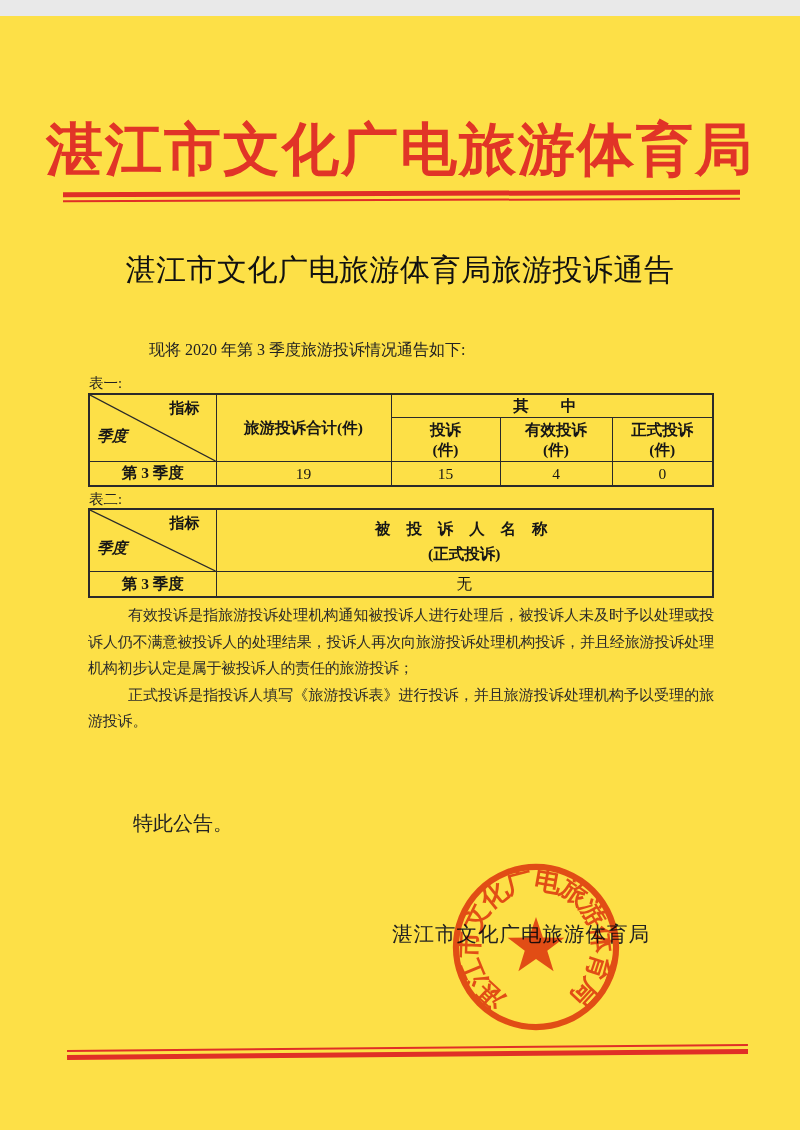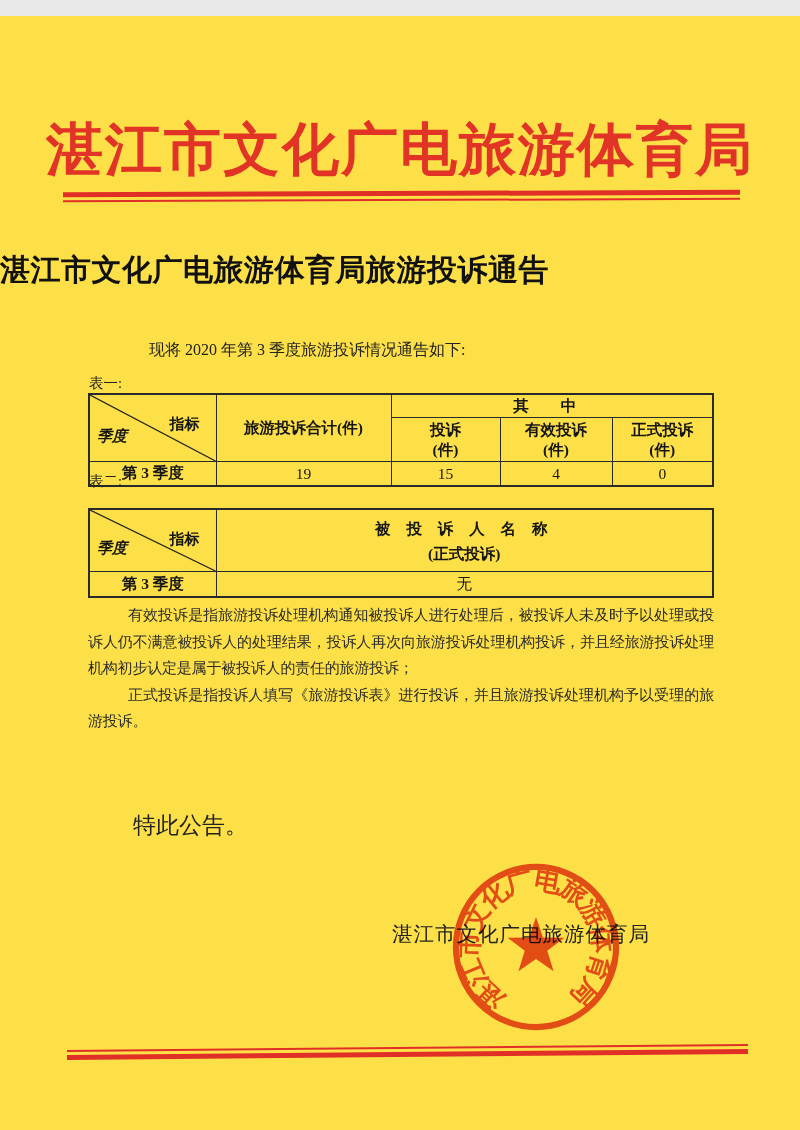--- a/index.html
+++ b/index.html
@@ -15,62 +15,62 @@
     letter-spacing:2px;white-space:nowrap;
   }
   .rule{position:absolute;left:63px;width:677px;}
   .rule-top{top:175px;transform:rotate(-0.2deg);}
   .rule-bottom{top:1031px;left:67px;width:681px;transform:rotate(-0.5deg);}
   .rule .thick{height:5px;background:#e02f26;}
   .rule .thin{height:2px;background:#e02f26;}
   .rule .gap{height:3px;}
   
   .doc-title{
-    position:absolute;top:234px;left:0;width:100%;margin:0;text-align:left;
-    font-size:30px;font-weight:bold;color:#111;letter-spacing:0.5px;white-space:nowrap;
+    position:absolute;top:234px;left:0;width:100%;margin:0;text-align:center;
+    font-size:30px;font-weight:normal;color:#111;letter-spacing:0.5px;white-space:nowrap;
   }
   .intro{
     position:absolute;top:320px;left:104px;width:640px;margin:0;
     font-size:16px;line-height:28px;text-indent:45px;color:#222;
   }
   
   .tbl-label{position:absolute;left:89px;font-size:14.5px;color:#222;}
-  .t1-label{top:358px;} .t2-label{top:456px;font-family:Liberation Serif, serif;}
+  .t1-label{top:358px;} .t2-label{top:474px;font-family:Liberation Serif, serif;}
   table.doc{
     position:absolute;left:88px;border-collapse:collapse;table-layout:fixed;
     border:2px solid #2a2a2a;background:transparent;
   }
   .t1{top:377px;width:624px;} .t2{top:492px;width:624px;}
   table.doc td{
     border:1px solid #2a2a2a;text-align:center;vertical-align:middle;
     padding:0;font-size:15.5px;color:#161616;
   }
   .group-cell{letter-spacing:14px;font-weight:600;height:22px;}
   .sub-cell{height:43px;line-height:20px;font-weight:600;}
   .total-cell{font-size:16.5px;font-weight:600;}
   .row-label{font-weight:bold;height:23px;}
   .val{font-size:15.5px;}
   
   .diag{position:relative;}
   .diag-svg{position:absolute;inset:0;width:100%;height:100%;}
   .diag-svg line{stroke:#2a2a2a;stroke-width:1.3;vector-effect:non-scaling-stroke;}
-  .diag .c-top{position:absolute;top:20px;right:16px;font-size:15px;font-weight:600;}
+  .diag .c-top{position:absolute;top:4px;right:16px;font-size:15px;font-weight:600;}
   .diag .c-bottom{position:absolute;left:7px;bottom:15px;font-size:15px;font-weight:600;font-style:italic;}
   .t2 .diag .c-bottom{bottom:13px;}
   .t2-head{height:61px;line-height:25px;}
   .t2-head .l1{letter-spacing:6px;font-weight:600;}
   .t2-head .l2{font-weight:600;}
   .t2 .row-label{height:24px;}
   
   .notes{position:absolute;top:586px;left:88px;width:626px;}
   .notes p{
     margin:0;font-size:15px;line-height:26.5px;text-indent:40px;
     text-align:justify;color:#2b2b2b;letter-spacing:-0.2px;
   }
-  .closing{position:absolute;top:794px;left:88px;margin:0;font-size:23px;text-indent:45px;color:#222;}
+  .closing{position:absolute;top:794px;left:88px;margin:0;font-size:20px;text-indent:45px;color:#222;}
   
   .sig-org{position:absolute;top:904px;left:392px;font-size:20.5px;letter-spacing:1px;color:#222;white-space:nowrap;}
   .sig-date{position:absolute;top:949px;left:433px;font-size:20px;letter-spacing:1px;color:#222;white-space:nowrap;}
   
   .stamp{
     position:absolute;top:843px;left:448px;width:176px;height:176px;
     opacity:0.82;mix-blend-mode:multiply;pointer-events:none;
   }
 </style>
 </head>

